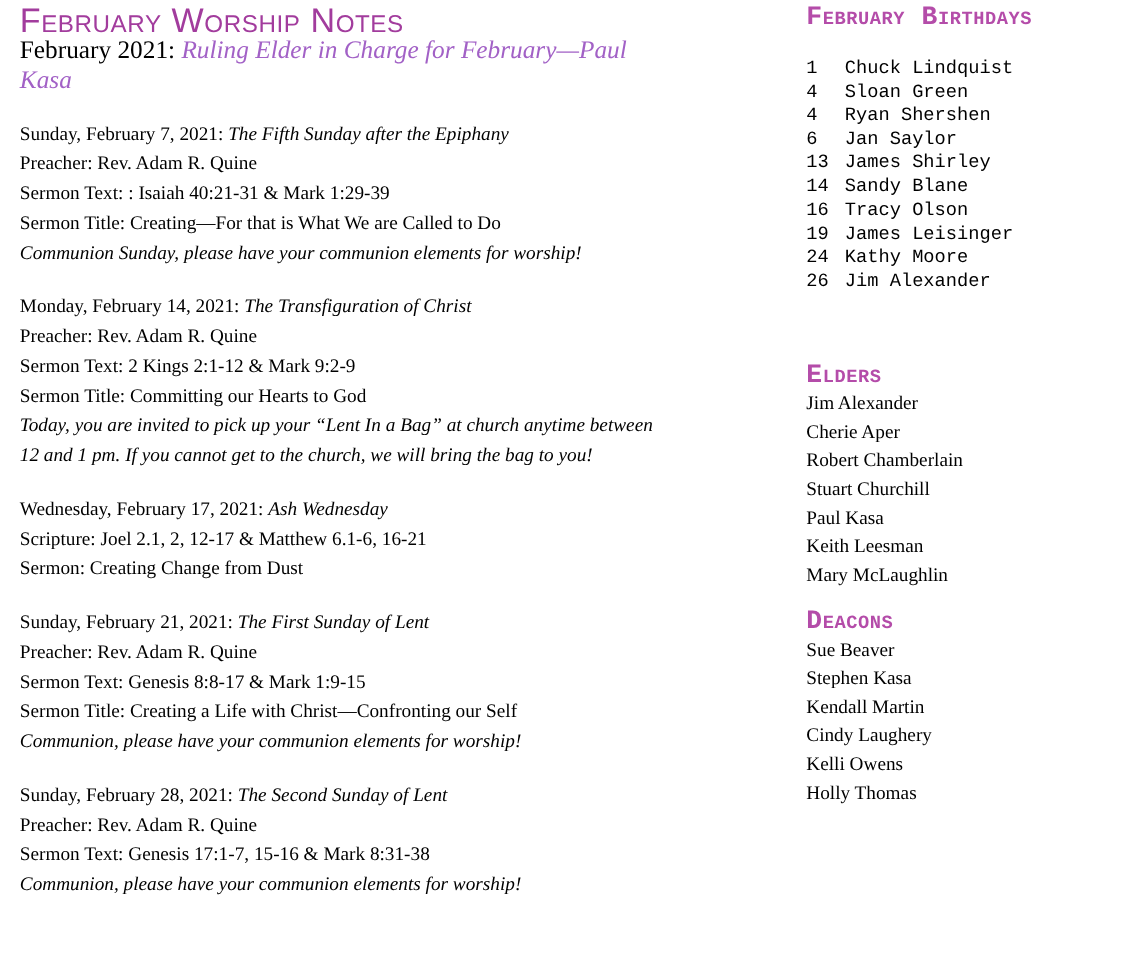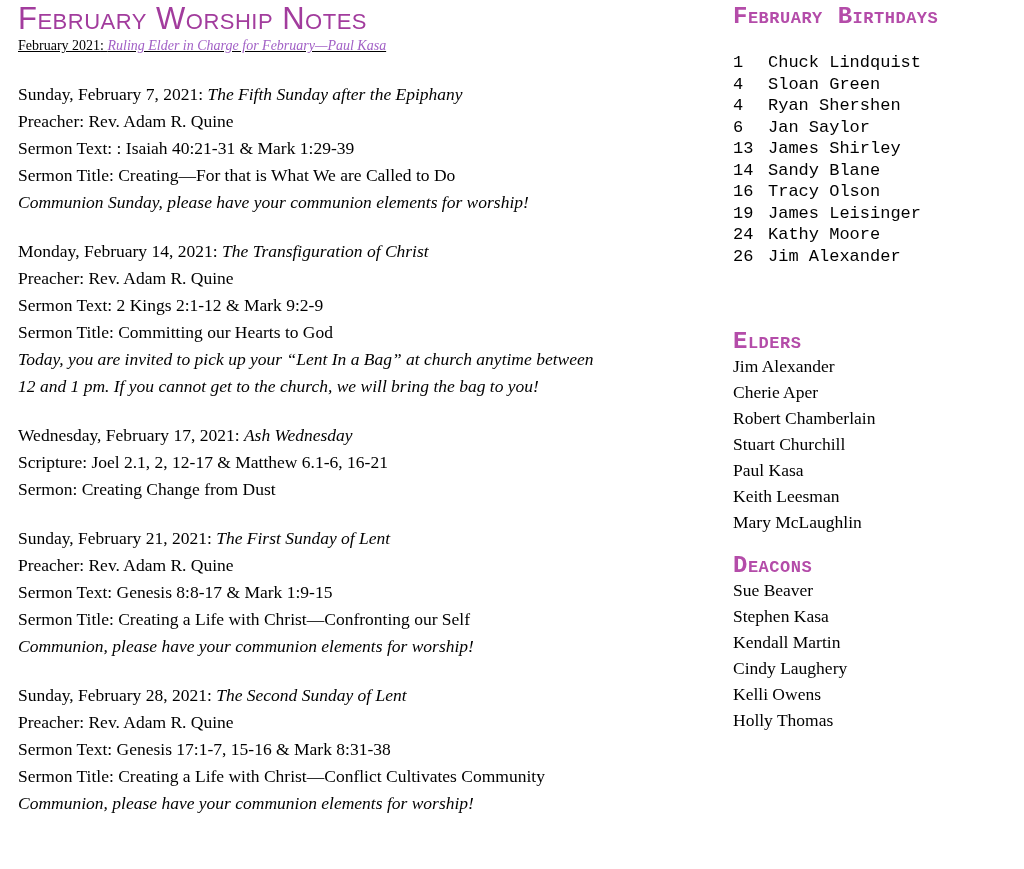--- a/index.html
+++ b/index.html
@@ -27,21 +27,21 @@
     font-size:31px;line-height:26px;letter-spacing:.5px;
     color:var(--title-heading);
   }
   .section-heading{
     margin:0;
     font-family:Liberation Mono, monospace;
     font-weight:700;font-variant:small-caps;
     font-size:24px;line-height:22px;letter-spacing:.5px;
     color:var(--section-heading);
   }
-  .subtitle{margin:0;font-size:14px;line-height:27px;text-decoration:underline;}
+  .subtitle{margin:0;font-size:23px;line-height:27px;}
   .subtitle .accent{color:var(--subtitle-accent);font-style:italic;}
 
   .service{margin-top:22px;}
   .service p{margin:0;font-size:17.5px;line-height:27px;}
   .service .date{font-weight:normal;}
   .service .stitle{font-style:italic;text-align:center;}
   .service .italic{font-style:italic;}
 
   .bday-list{margin-top:24px;}
   .bday-row{margin:0;font-size:17px;line-height:21.5px;font-family:Liberation Mono, monospace;}
@@ -87,21 +87,20 @@
     <p class="line">Preacher: Rev. Adam R. Quine</p>
           <p class="line">Sermon Text: Genesis 8:8-17 &amp; Mark 1:9-15</p>
           <p class="line">Sermon Title: Creating a Life with Christ—Confronting our Self</p>
           <p class="line italic">Communion, please have your communion elements for worship!</p>
   </div>
 
   <div class="service">
     <p class="head"><b class="date">Sunday, February 28, 2021</b><span class="sep">: </span><em class="stitle">The Second Sunday of Lent</em></p>
     <p class="line">Preacher: Rev. Adam R. Quine</p>
           <p class="line">Sermon Text: Genesis 17:1-7, 15-16 &amp; Mark 8:31-38</p>
-          <p class="line">Sermon Title: Creating a Life with Christ—Conflict Cultivates Community</p>
           <p class="line italic">Communion, please have your communion elements for worship!</p>
   </div>
 </div>
   </section>
 
   <aside class="right-col">
     <section class="birthdays-section">
       <h2 class="section-heading">February Birthdays</h2>
       <div id="bday-list" class="bday-list">
   <p class="bday-row"><span class="bday-day">1</span><span class="bday-name">Chuck Lindquist</span></p>

